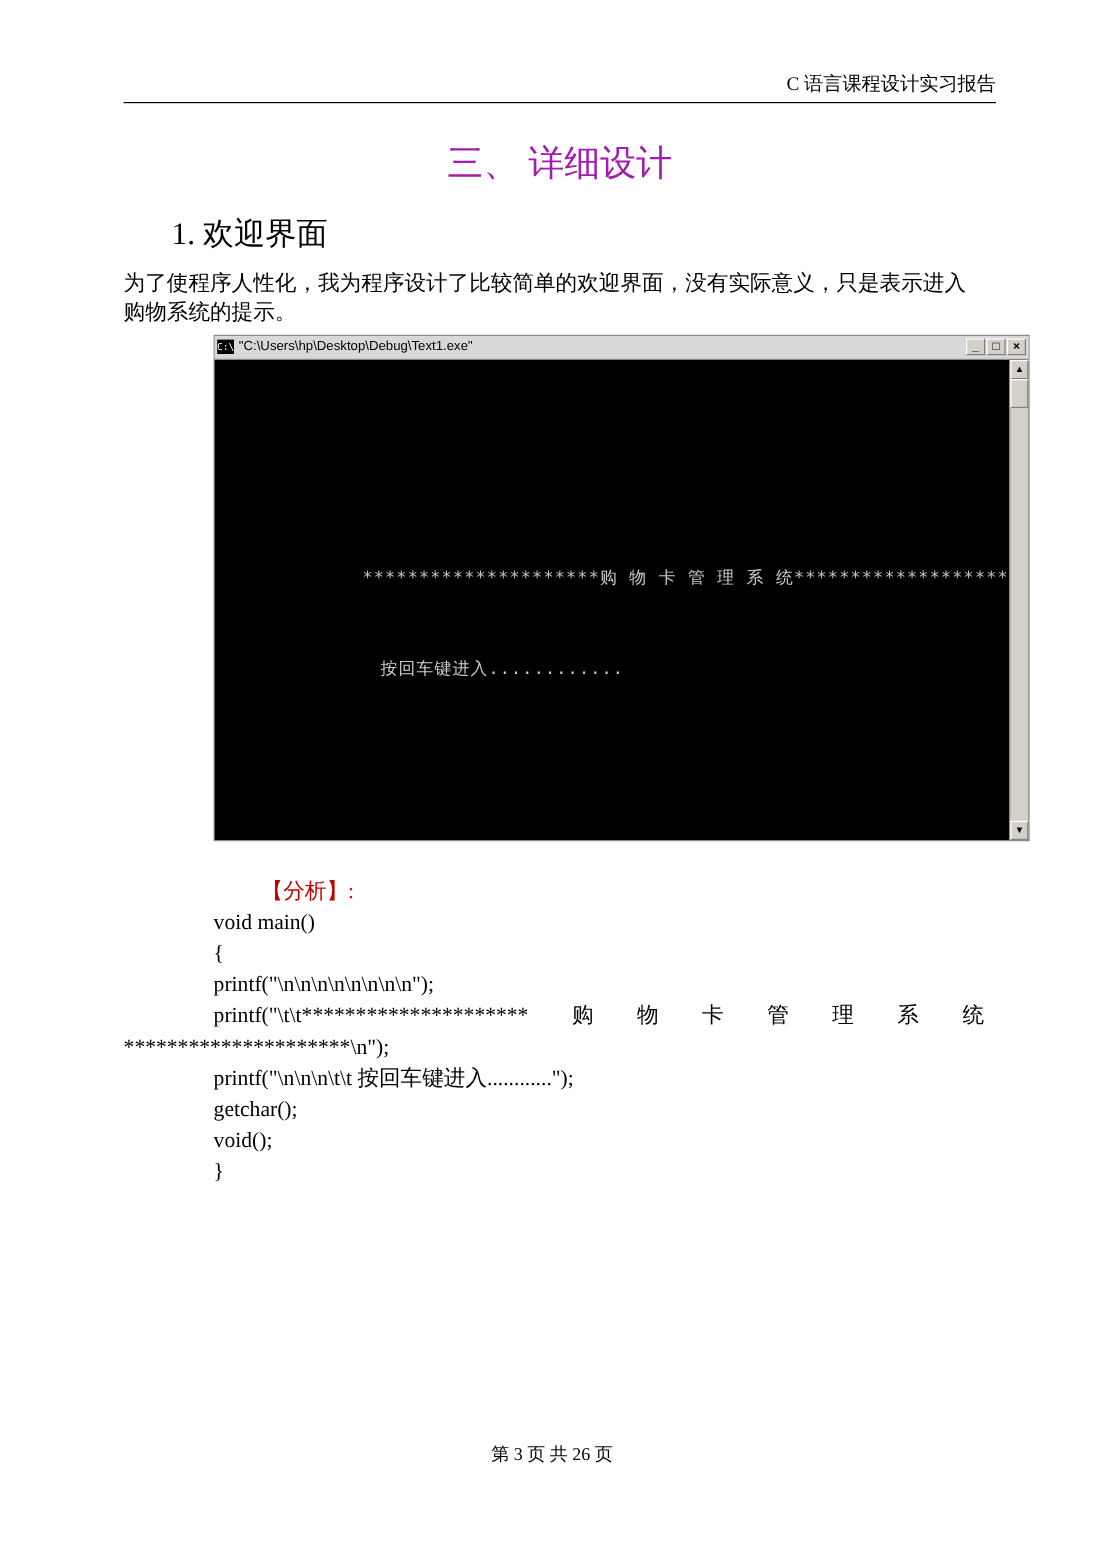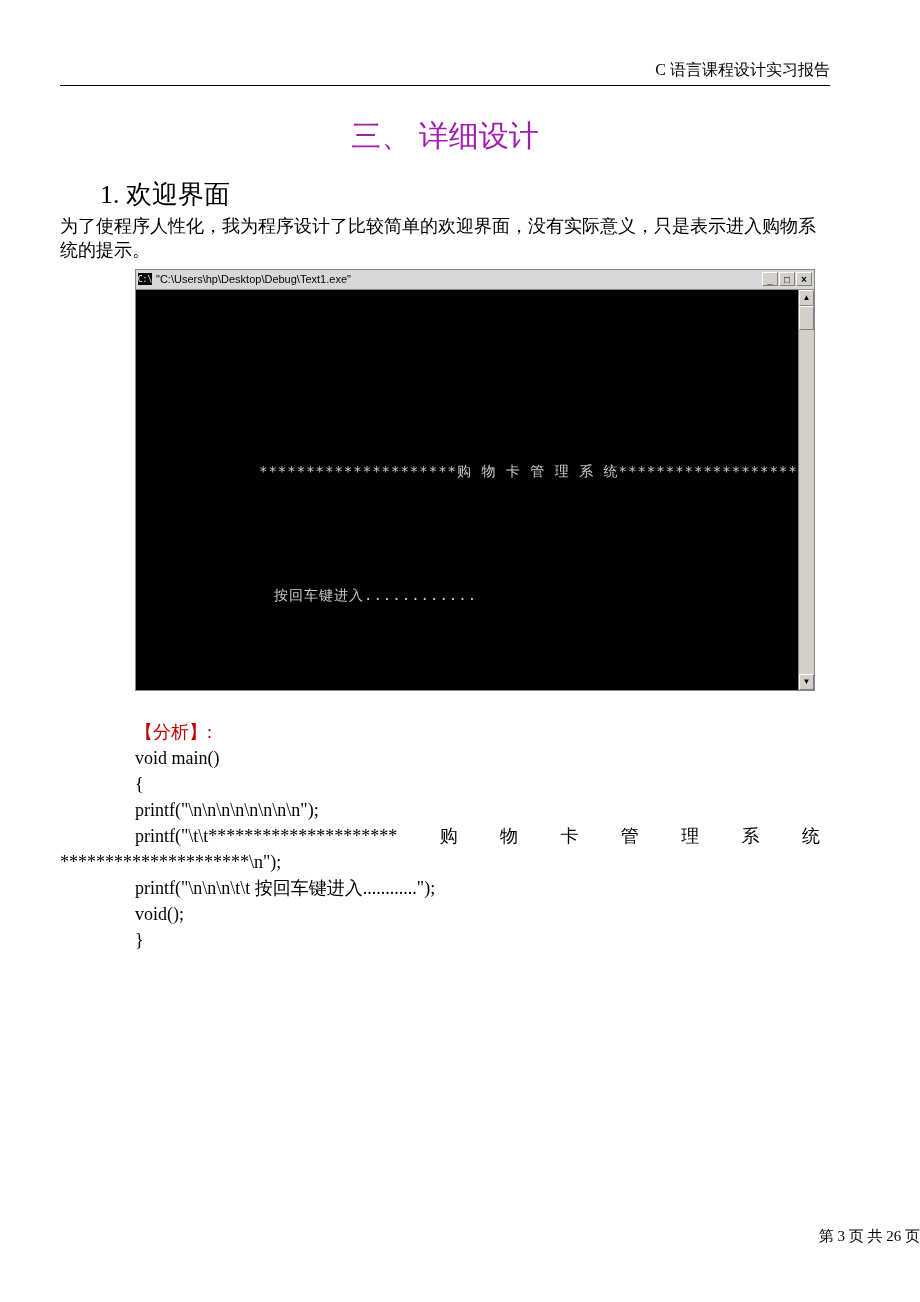--- a/index.html
+++ b/index.html
@@ -4,21 +4,21 @@
   <style>
     * { margin: 0; padding: 0; box-sizing: border-box; }
     body {
       width: 920px;
       height: 1302px;
       background: #fff;
       font-family: "SimSun", "宋体", serif;
       position: relative;
     }
     .page-content {
-      padding: 60px 90px 0 60px;
+      padding: 60px 90px 0 103px;
     }
     .header-right {
       text-align: right;
       font-size: 16px;
       color: #000;
       margin-bottom: 4px;
     }
     .header-underline {
       border-bottom: 1px solid #000;
       margin-bottom: 30px;
@@ -27,21 +27,21 @@
       text-align: center;
       font-size: 30px;
       color: #a21caf;
       margin-bottom: 20px;
       font-weight: normal;
     }
     .subsection-title {
       font-size: 26px;
       color: #000;
       margin-left: 40px;
-      margin-bottom: 2px;
+      margin-bottom: 12px;
       font-weight: normal;
     }
     .body-text {
       font-size: 18px;
       color: #000;
       margin-right: 10px;
       line-height: 1.35;
     }
     .console-window {
       margin-left: 75px;
@@ -117,21 +117,21 @@
       overflow: hidden;
       letter-spacing: 2px;
     }
     .console-line1 {
       margin-top: 135px;
       text-align: left;
       padding-left: 115px;
       letter-spacing: 1px;
     }
     .console-line2 {
-      margin-top: 74px;
+      margin-top: 26px;
       padding-left: 130px;
       letter-spacing: 1px;
     }
     .scrollbar {
       width: 16px;
       background: #d4d0c8;
       position: relative;
       border-left: 1px solid #888;
     }
     .scroll-arrow {
@@ -161,37 +161,38 @@
     .analysis-block {
       margin-left: 75px;
       margin-right: 10px;
       margin-top: 28px;
       font-size: 18px;
       line-height: 1.45;
       color: #000;
     }
     .analysis-label {
       color: #c00000;
+      margin-left: 40px;
     }
     .code-line {
       font-family: "Times New Roman", "SimSun", serif;
     }
     .printf-justify {
       display: flex;
       justify-content: space-between;
       font-family: "Times New Roman", "SimSun", serif;
     }
     .printf-indent {
       margin-left: -75px;
     }
     .footer {
       position: absolute;
-      bottom: 56px;
+      bottom: 80px;
       width: 100%;
-      text-align: right;
+      text-align: center;
       font-size: 15px;
       color: #000;
     }
   </style>
 </head>
 <body>
 
 <div class="page-content">
   <div class="header-right">C 语言课程设计实习报告</div>
   <div class="header-underline"></div>
@@ -240,18 +241,19 @@
       <span>购</span>
       <span>物</span>
       <span>卡</span>
       <span>管</span>
       <span>理</span>
       <span>系</span>
       <span>统</span>
     </div>
     <div class="code-line printf-indent">*********************\n");</div>
     <div class="code-line"> printf("\n\n\n\t\t  按回车键进入............");</div>
+    <div class="code-line"> getchar();</div>
     <div class="code-line"> void();</div>
     <div class="code-line">}</div>
   </div>
 </div>
 
 <div class="footer">第 3 页 共 26 页</div>
 
 </body></html>

